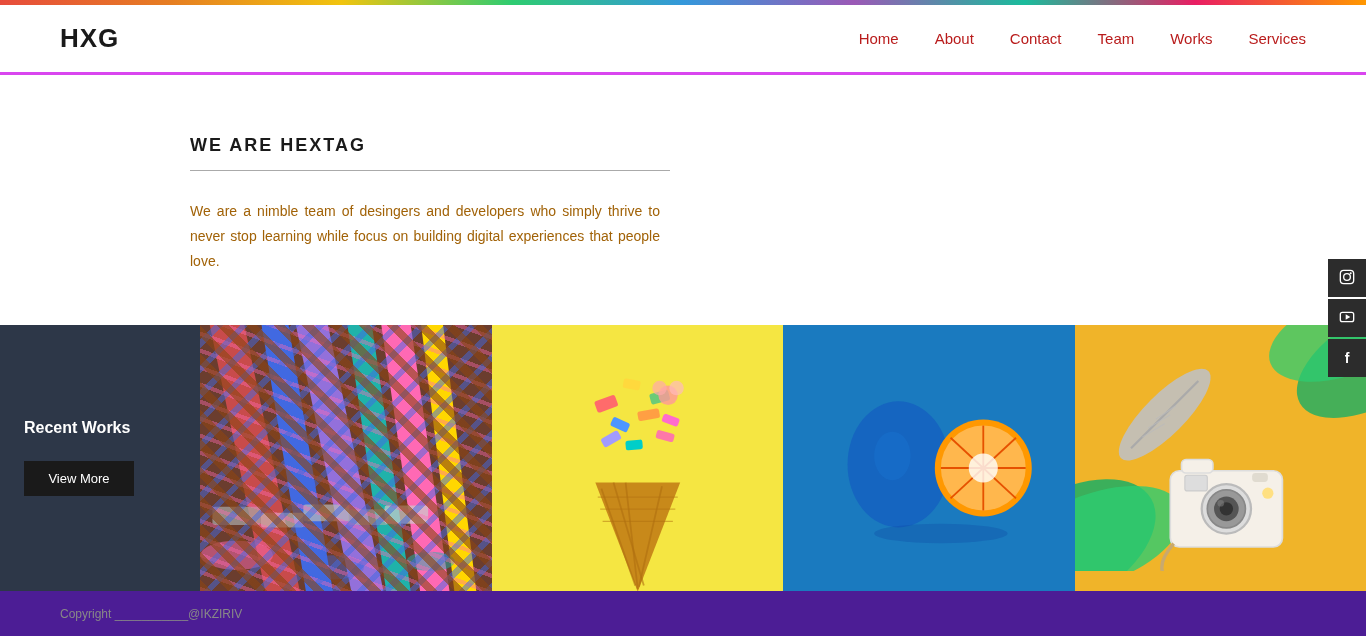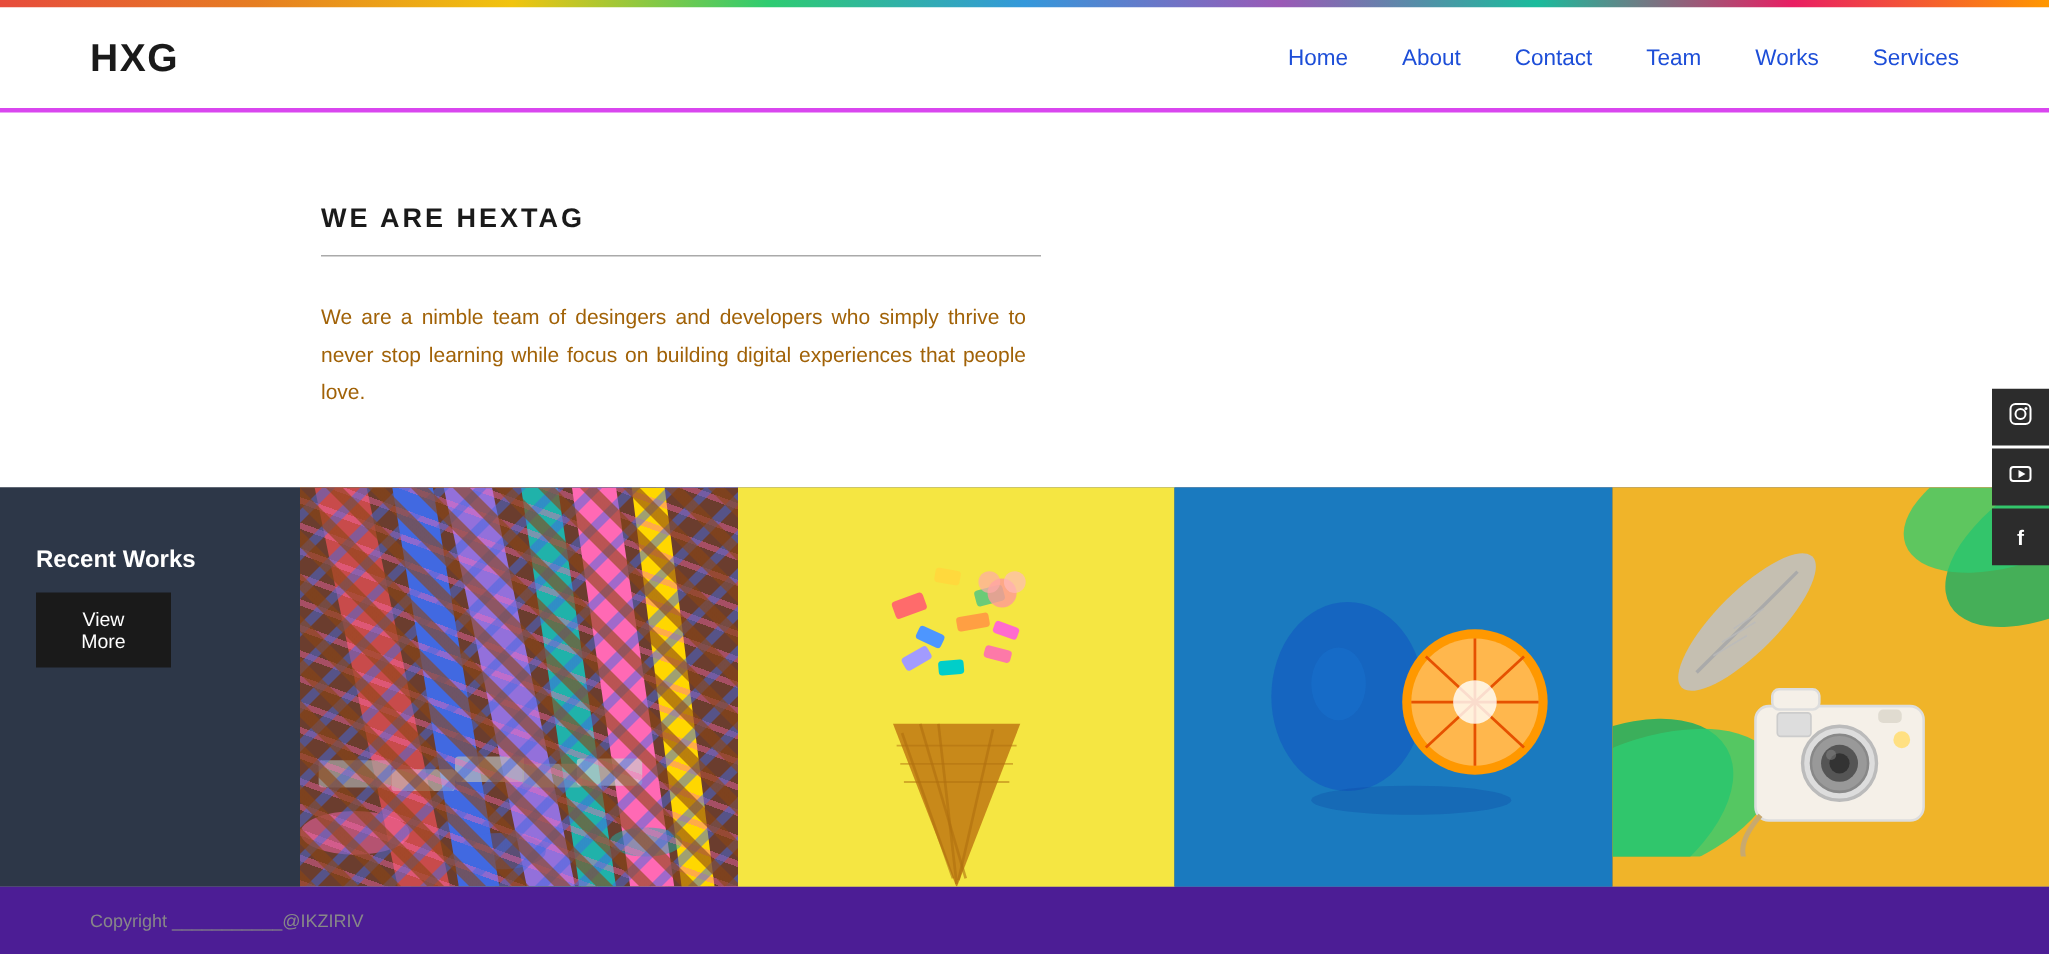--- a/index.html
+++ b/index.html
@@ -27,31 +27,30 @@
       color: #1a1a1a;
       letter-spacing: 1px;
     }
     nav {
       display: flex;
       gap: 36px;
       align-items: center;
     }
     nav a {
       text-decoration: none;
-      color: #1d4ed8;
+      color: #b91c1c;
       font-size: 15px;
       font-weight: 400;
       transition: color 0.2s;
     }
 
     
     .about-section {
       padding: 60px 60px 50px 190px;
       max-width: 720px;
-      margin-left: 24px;
     }
     .about-section h2 {
       font-size: 18px;
       font-weight: 700;
       letter-spacing: 2px;
       color: #1a1a1a;
       margin-bottom: 14px;
     }
     .about-divider {
       border: none;
@@ -96,36 +95,37 @@
       background: #2d3748;
       display: flex;
       min-height: 220px;
     }
     .works-sidebar {
       width: 200px;
       min-width: 200px;
       background: #2d3748;
       display: flex;
       flex-direction: column;
+      justify-content: center;
       padding: 40px 24px;
-      gap: 12px;
+      gap: 24px;
     }
     .works-title {
       color: #fff;
       font-size: 16px;
       font-weight: 600;
     }
     .view-more-btn {
       background: #1a1a1a;
       color: #fff;
       border: none;
       padding: 10px 20px;
       font-size: 13px;
       cursor: pointer;
-      width: 90px;
+      width: 110px;
       text-align: center;
       transition: background 0.2s;
     }
 
     
     .works-grid {
       display: flex;
       flex: 1;
       gap: 0;
     }

